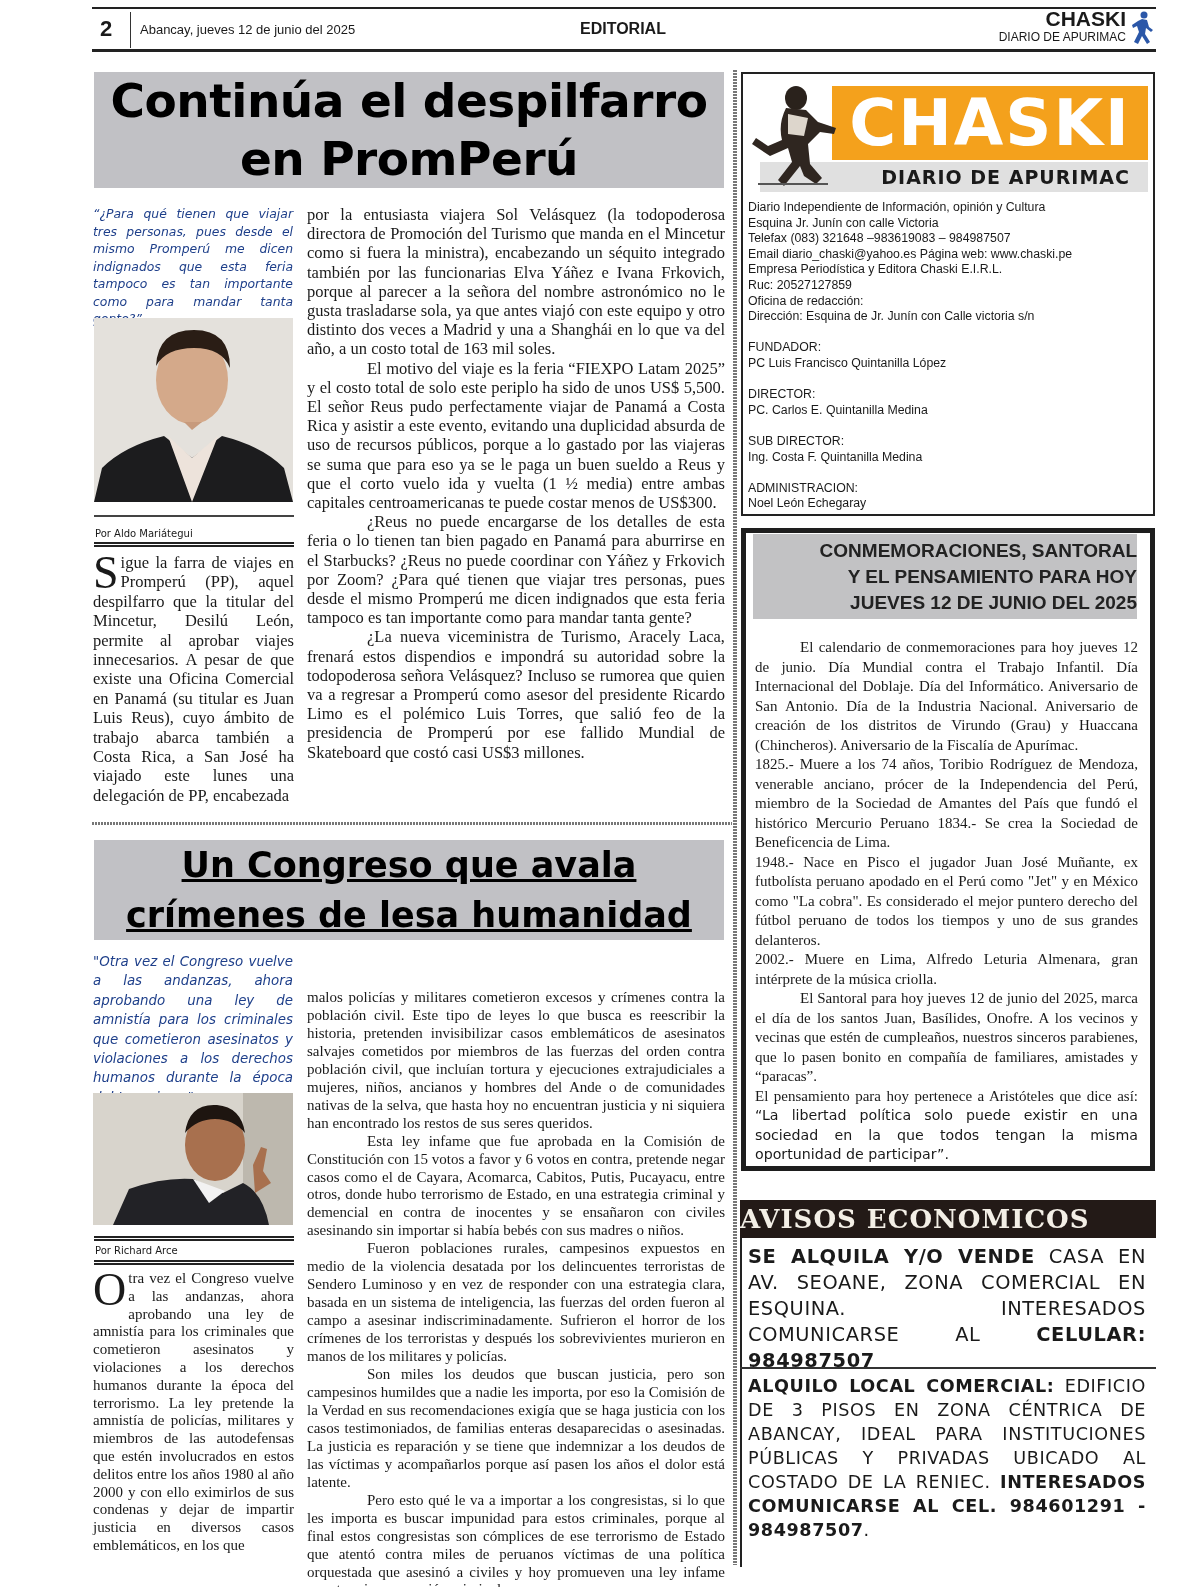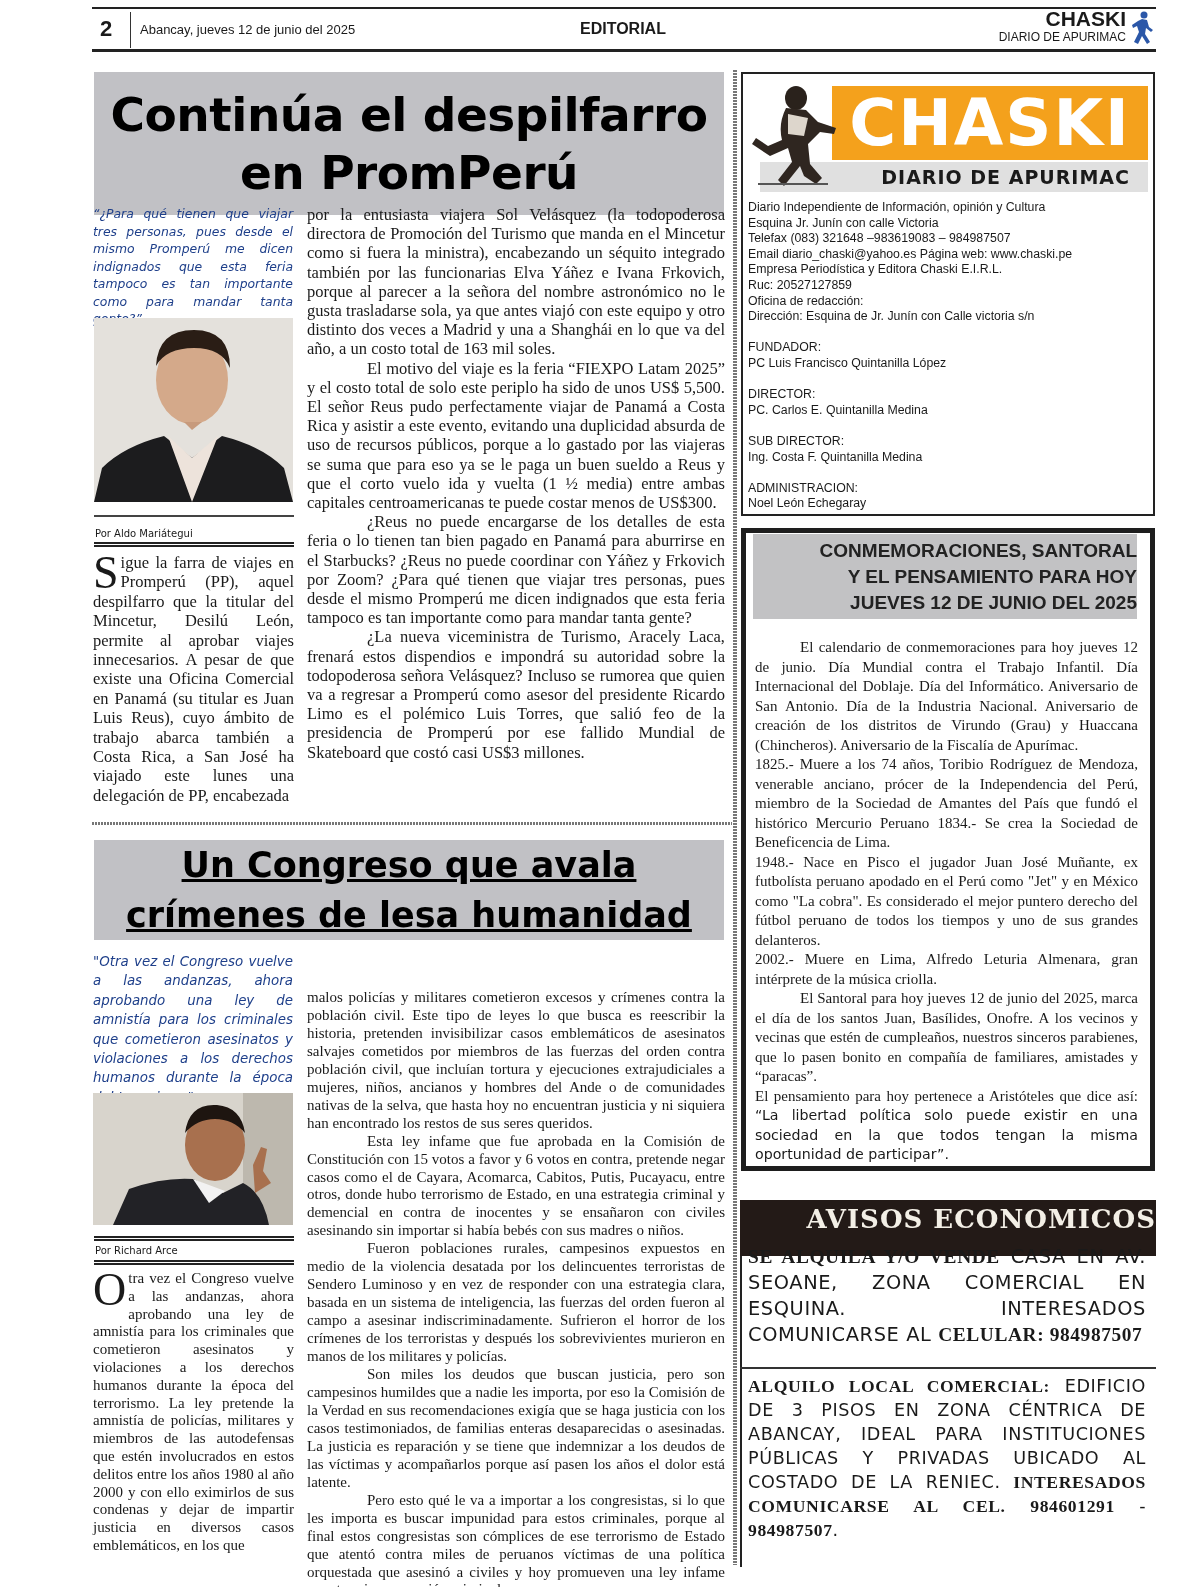--- a/index.html
+++ b/index.html
@@ -17,21 +17,21 @@
   .hdr-brand .n { font: bold 21px "Liberation Sans", sans-serif; line-height: 22px; display:block; }
   .hdr-brand .s { font: 12px "Liberation Sans", sans-serif; display:block; }
   .hdr-runner { left: 1131px; top: 10px; width: 24px; height: 38px; }
 
   
   .vdots { left: 733px; top: 70px; width: 4px; height: 1495px; background: repeating-linear-gradient(to bottom, #777 0 2px, #fff 2px 3px); }
   .hdots { left: 92px; top: 822px; width: 640px; height: 3px; background: repeating-linear-gradient(to right, #777 0 2px, #fff 2px 3px); }
 
   
   .headline { background: #c1c1c5; text-align: center; font-family: "DejaVu Sans", sans-serif; font-weight: bold; color: #000; display: flex; align-items: center; justify-content: center; }
-  .hl1 { left: 94px; top: 72px; width: 630px; height: 143px; font-size: 47px; line-height: 58px; letter-spacing: -0.5px; }
+  .hl1 { left: 94px; top: 72px; width: 630px; height: 116px; font-size: 47px; line-height: 58px; letter-spacing: -0.5px; }
   .hl2 { left: 94px; top: 840px; width: 630px; height: 100px; font-size: 35px; line-height: 50px; text-decoration: underline; }
 
   
   .pull { color: #1e3f8a; font-family: "DejaVu Sans", sans-serif; font-style: italic; text-align: justify; }
   .pq1 { left: 93px; top: 205px; width: 200px; font-size: 12.4px; line-height: 17.5px; }
   .pq2 { left: 93px; top: 952px; width: 200px; font-size: 13.4px; line-height: 19.4px; }
 
   
   .photo { overflow: hidden; }
   .ph1 { left: 94px; top: 318px; width: 199px; height: 184px; background: #e6e3de; }
@@ -68,25 +68,25 @@
 
   
   .conm { left: 741px; top: 528px; width: 414px; height: 643px; border: 5px solid #1e1e1e; border-left-width: 5px; }
   .conm-head { left: 753px; top: 534px; width: 384px; height: 85px; background: #c2c2c4; font: bold 19px "Liberation Sans", sans-serif; line-height: 26px; text-align: right; padding-top: 4px; color: #222; }
   .conm-body { left: 755px; top: 638px; width: 383px; font-size: 15px; line-height: 19.5px; text-align: justify; font-family: "Liberation Serif", serif; }
   .conm-body p.ind { text-indent: 45px; }
   .quote-sans { font-family: "DejaVu Sans", sans-serif; font-size: 14.2px; }
 
   
   .av-box { left: 740px; top: 1200px; width: 416px; height: 367px; border-left: 2px solid #222; }
-  .av-head { left: 740px; top: 1200px; width: 416px; height: 56px; background: #231a17; color: #f3efe6; font: bold 26px "DejaVu Serif", serif; text-align: right; line-height: 39px; letter-spacing: 1px; }
+  .av-head { left: 740px; top: 1200px; width: 416px; height: 38px; background: #231a17; color: #f3efe6; font: bold 26px "DejaVu Serif", serif; text-align: left; line-height: 39px; letter-spacing: 1px; }
   .av1 { left: 748px; top: 1244px; width: 398px; font: 19.4px "DejaVu Sans", sans-serif; line-height: 26px; text-align: justify; letter-spacing: 0.6px; }
   .av-sep { left: 740px; top: 1367px; width: 416px; height: 2px; background: #333; }
   .av2 { left: 748px; top: 1374px; width: 398px; font: 17.6px "DejaVu Sans", sans-serif; line-height: 24px; text-align: justify; letter-spacing: 0.6px; }
-  .av1 b, .av2 b { font-weight: bold; font-family: Liberation Serif, serif; }
+  .av1 b, .av2 b { font-weight: bold; }
 </style>
 </head>
 <body>
 
 <div class="abs hdr-topline"></div>
 <div class="abs hdr-page">2</div>
 <div class="abs hdr-vline"></div>
 <div class="abs hdr-date">Abancay, jueves 12 de junio del 2025</div>
 <div class="abs hdr-section">EDITORIAL</div>
 <div class="abs hdr-brand">

